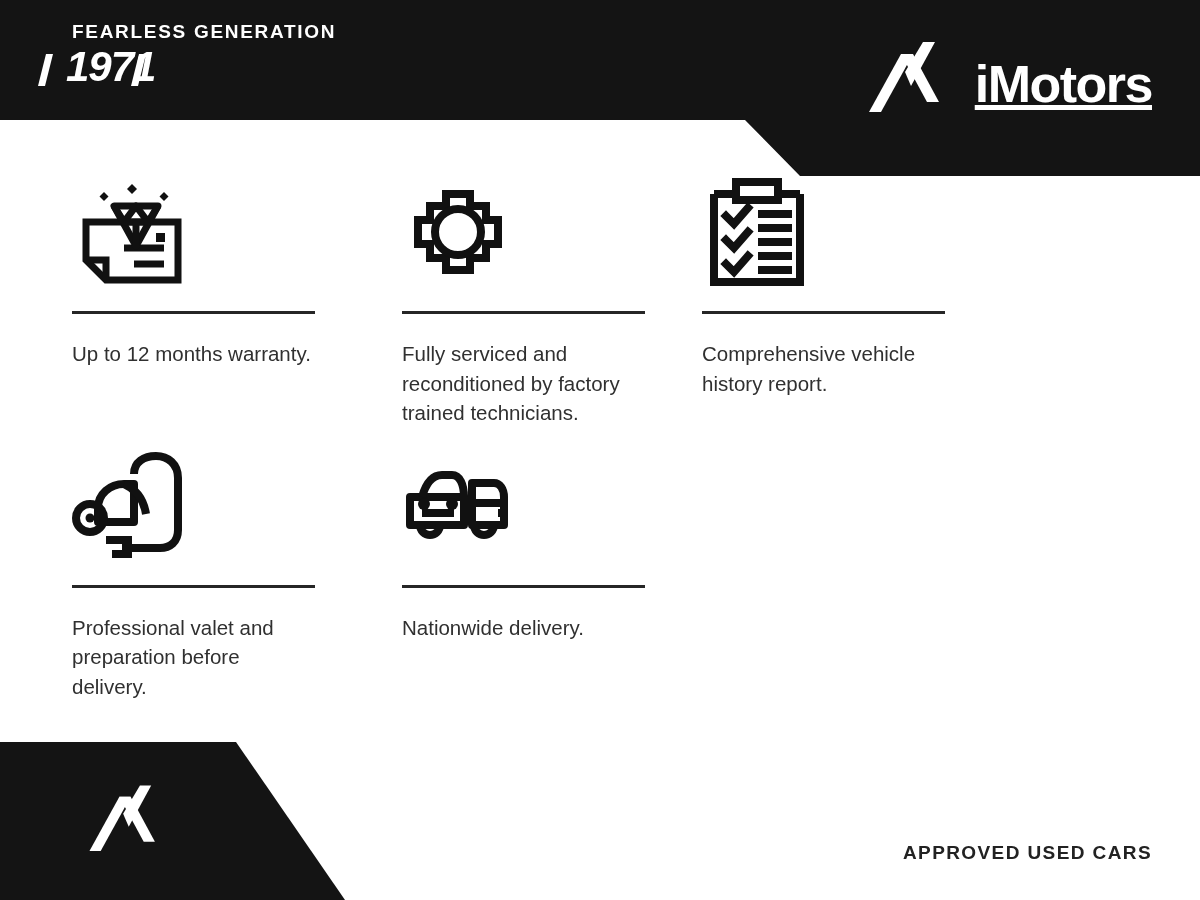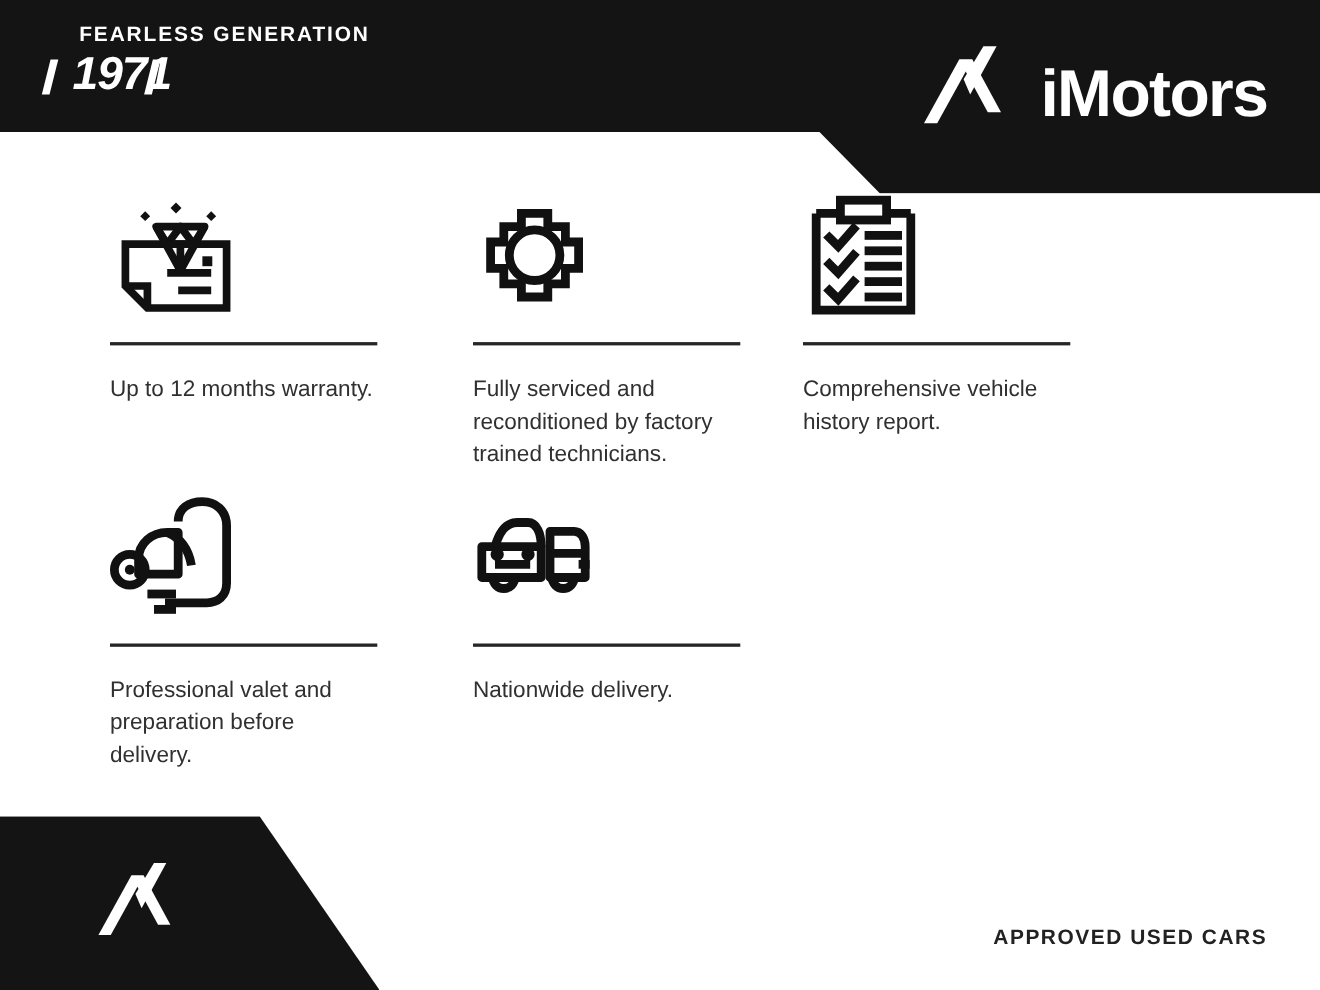--- a/index.html
+++ b/index.html
@@ -89,44 +89,45 @@
     position: absolute;
     right: 48px;
     top: 36px;
     display: flex;
     align-items: center;
     gap: 22px;
     z-index: 3;
   }
   #header-wordmark {
     color: #ffffff;
-    font-size: 60px;
+    font-size: 52px;
     font-weight: bold;
     letter-spacing: -1.5px;
     line-height: 1;
     font-family: "Liberation Sans", sans-serif;
+    text-decoration: underline;
   }
 
   
   #features-grid {
     position: absolute;
     left: 0;
     top: 176px;
     width: 1200px;
     z-index: 2;
   }
   .feat-row {
     display: flex;
     align-items: flex-start;
   }
   .feat-cell {
     box-sizing: border-box;
     padding-left: 0;
   }
-  .feat-cell.col1 { width: 330px; margin-left: 100px; }
+  .feat-cell.col1 { width: 330px; margin-left: 72px; }
   .feat-cell.col2 { width: 328px; }
   .feat-cell.col3 { width: 300px; }
   .feat-cell.empty { width: 300px; }
 
   .feat-icon {
     height: 112px;
     display: flex;
     align-items: flex-end;
   }
   .feat-rule {

